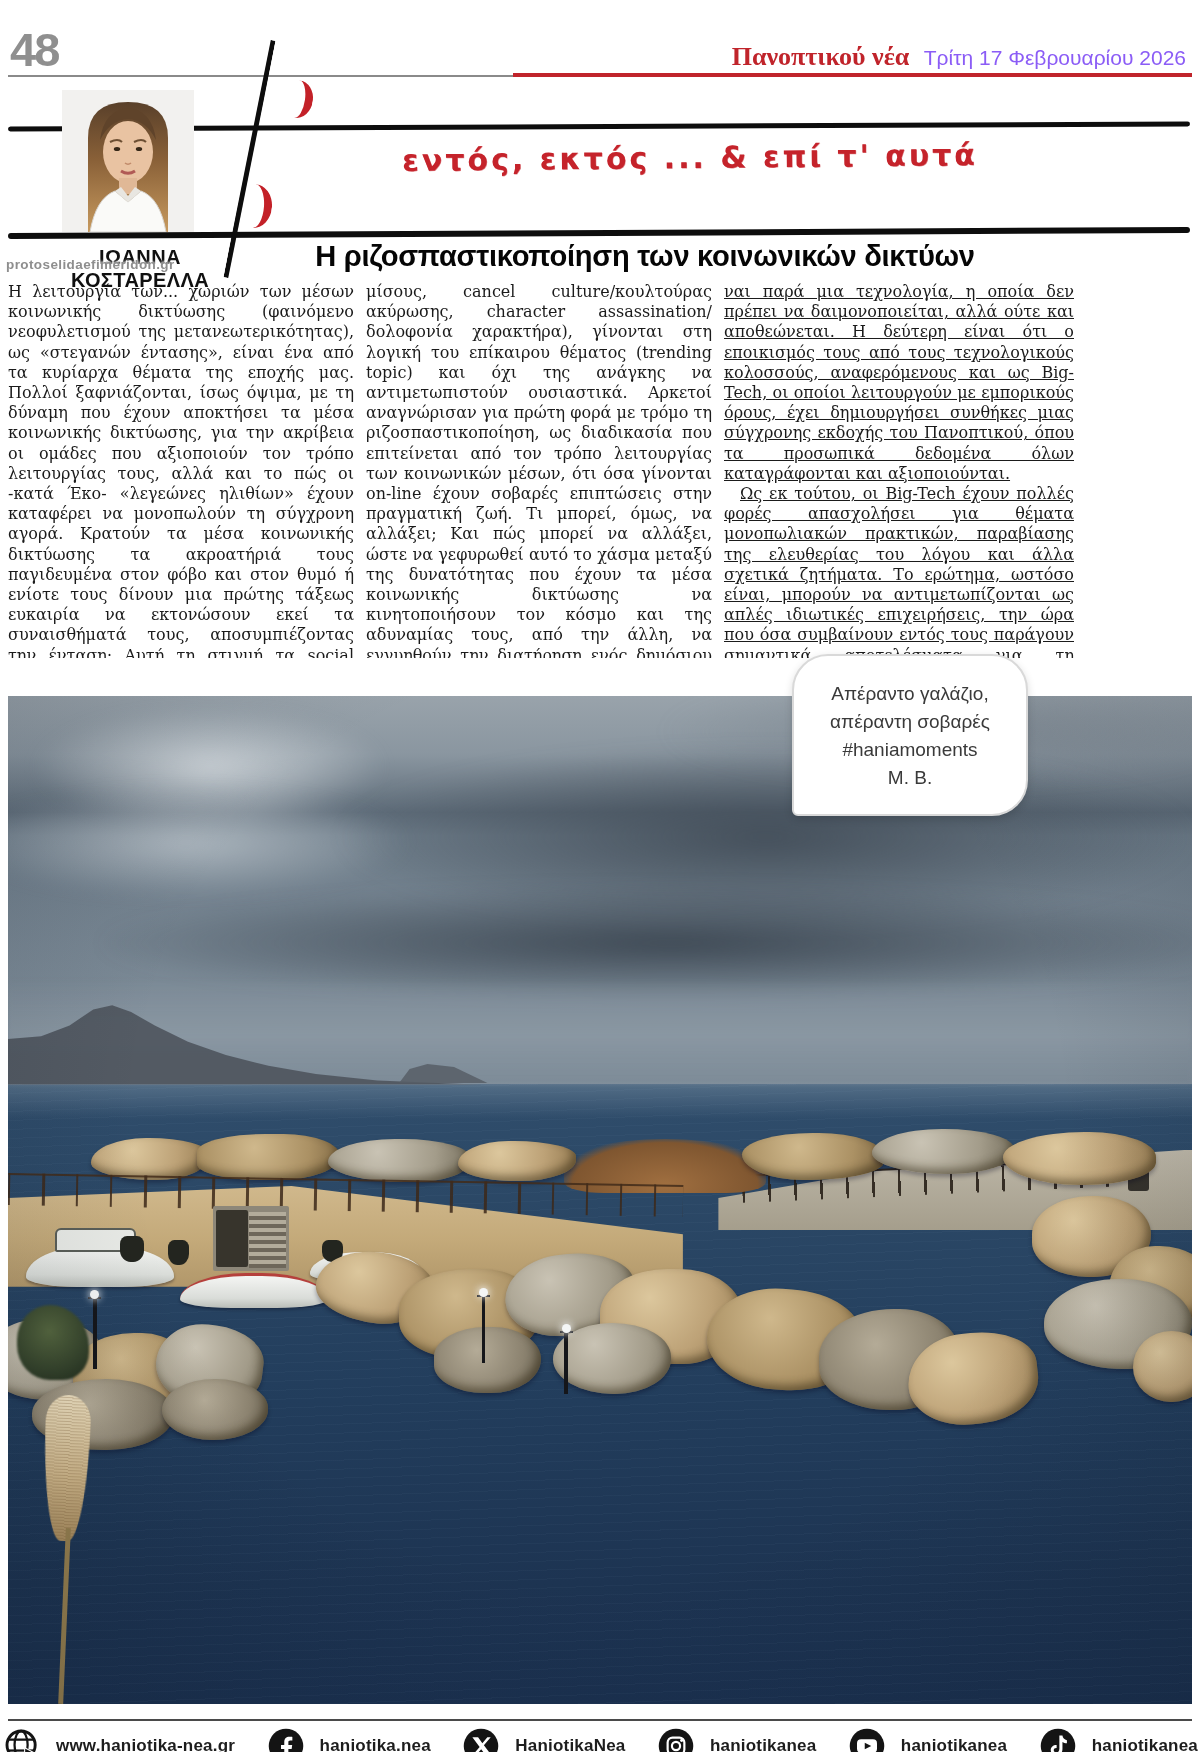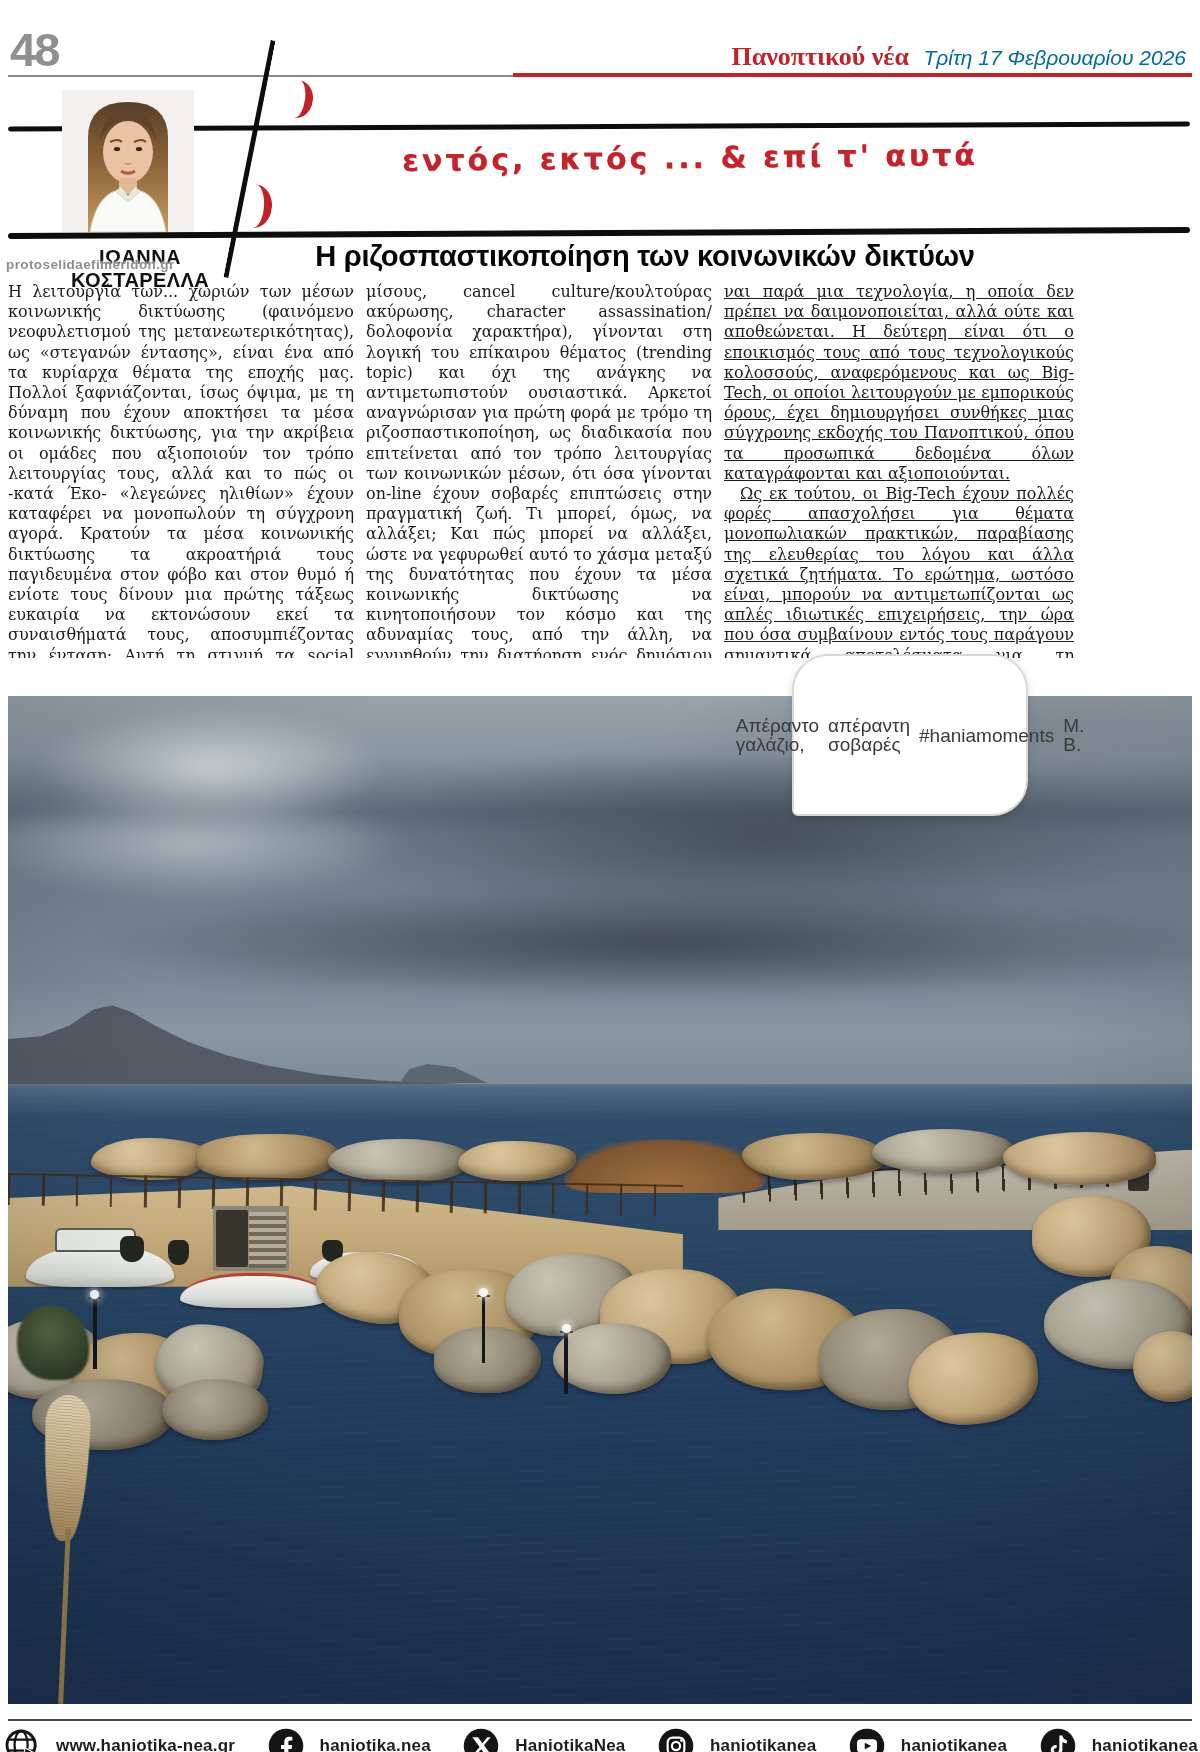--- a/index.html
+++ b/index.html
@@ -5,21 +5,21 @@
   html,body{margin:0;padding:0;background:#ffffff;}
   .page{position:relative;width:1200px;height:1752px;background:#fff;overflow:hidden;
         font-family:"Liberation Sans",sans-serif;color:#191919;margin-top:18px;}
 
   
   .pagenum{position:absolute;left:10px;top:4px;font-size:47px;font-weight:bold;
            color:#8f8f8f;letter-spacing:-2px;}
   .masthead{position:absolute;top:24px;right:14px;white-space:nowrap;}
   .masthead .paper{font-family:"Liberation Serif",serif;font-weight:bold;
                    font-size:26px;color:#c0242b;}
-  .masthead .date{font-size:21px;color:#0369a1;margin-left:10px;font-style:italic;}
+  .masthead .date{font-size:21px;color:#8b5cf6;margin-left:10px;}
   .rule-gray{position:absolute;left:8px;top:57px;width:505px;height:2px;background:#8a8a8a;}
   .rule-red{position:absolute;left:513px;top:55px;right:8px;height:4px;background:#c0242b;}
 
   
   .brush{position:absolute;background:#0d0d0d;border-radius:3px;z-index:1;}
   .brush1{left:8px;top:106px;width:1182px;height:5px;transform:rotate(-0.25deg);}
   .brush2{left:8px;top:212px;width:1182px;height:6px;transform:rotate(-0.3deg);}
   .slash{position:absolute;left:246px;top:20px;width:7px;height:242px;background:#0d0d0d;
          transform:rotate(10.8deg);z-index:1;
          clip-path:polygon(30% 0,100% 0,70% 100%,0 100%);}
@@ -47,21 +47,21 @@
   .col{position:absolute;top:264px;width:346px;height:376px;overflow:hidden;
        font-family:"DejaVu Serif",serif;font-size:16px;line-height:20.2px;
        text-align:justify;color:#1b1b1b;hyphens:none;}
   .col p{margin:0;}
   .col p + p{text-indent:16px;}
   .c1{left:8px;} .c2{left:366px;} .c3{left:724px;width:350px;text-decoration:underline;}
 
   
   .bubble{position:absolute;left:792px;top:636px;width:232px;height:158px;background:#fff;
           border:2px solid #d9d9d9;border-radius:36px 36px 36px 6px;z-index:6;
-          box-shadow:0 3px 8px rgba(0,0,0,.14);display:flex;flex-direction:row;
+          box-shadow:0 3px 8px rgba(0,0,0,.14);display:flex;flex-direction:column;
           justify-content:center;align-items:center;gap:9px;
           font-size:19px;color:#3a3a3a;}
   .bubble span{display:block;line-height:1;}
 
   
   .photo{position:absolute;left:8px;top:678px;width:1184px;height:1008px;overflow:hidden;
          background:linear-gradient(180deg,#3d5d7d 0%,#2d4a68 46%,#223d5c 70%,#1d3452 88%,#1b3150 100%);}
   .photo *{position:absolute;}
   .sky{left:0;top:0;width:100%;height:38.5%;
        background:linear-gradient(180deg,#99a3ab 0%,#8a96a0 15%,#5f6d7a 30%,#6e7d8a 36%,#84929e 100%);}

